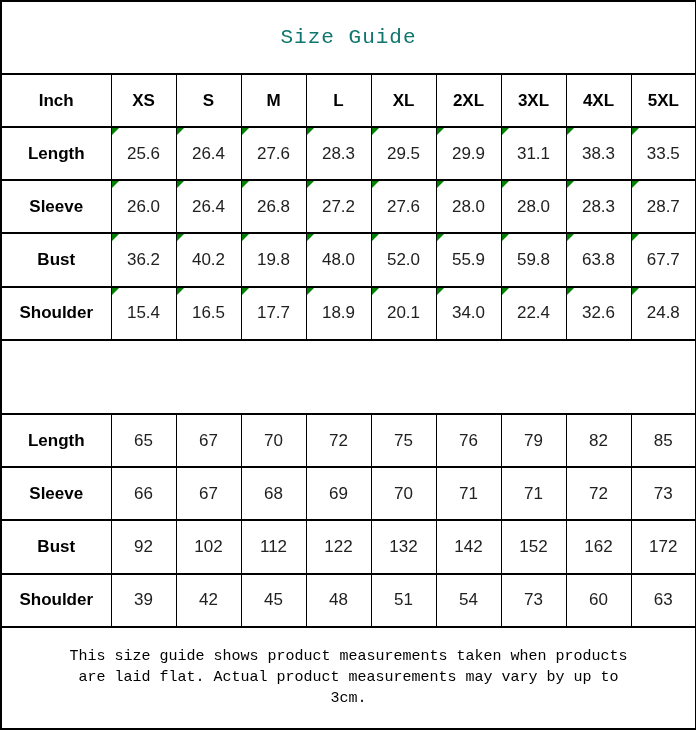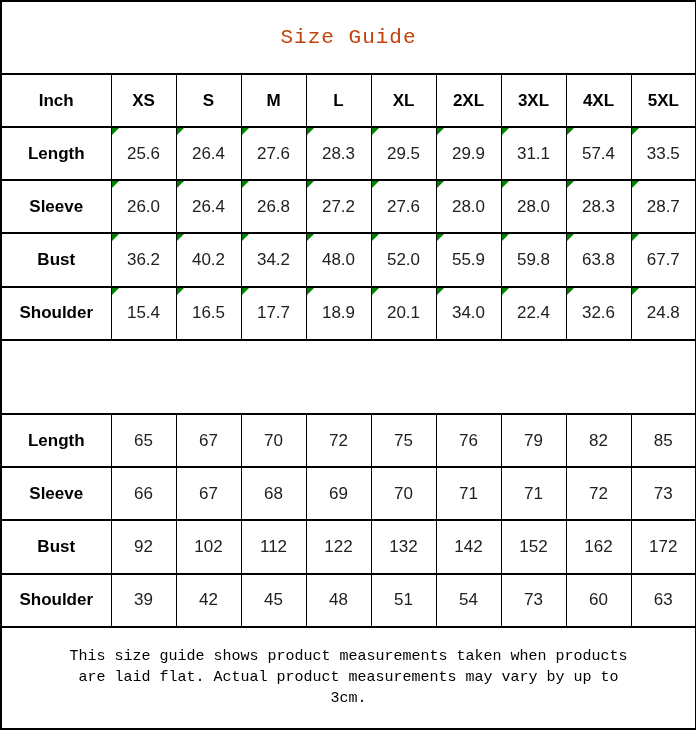--- a/index.html
+++ b/index.html
@@ -26,21 +26,21 @@
     vertical-align: middle;
     position: relative;
     padding: 0;
     overflow: hidden;
   }
   tr.title-row { height: 55px; }
   tr.title-row td {
     font-family: "Liberation Mono", "DejaVu Sans Mono", monospace;
     font-size: 21px;
     font-weight: 400;
-    color: #c2410c;
+    color: #0f766e;
     letter-spacing: 1px;
     margin-top: 36px;
   }
   tbody[data-section] tr { height: 40px; }
   tbody[data-section] th {
     font-weight: bold;
     font-size: 17px;
     color: #000;
   }
   tbody[data-section] td {
@@ -106,40 +106,40 @@
         </tr>
         <tr>
           <th>Length</th>
           <td><span class="flag"></span><span>25.6</span></td>
           <td><span class="flag"></span><span>26.4</span></td>
           <td><span class="flag"></span><span>27.6</span></td>
           <td><span class="flag"></span><span>28.3</span></td>
           <td><span class="flag"></span><span>29.5</span></td>
           <td><span class="flag"></span><span>29.9</span></td>
           <td><span class="flag"></span><span>31.1</span></td>
-          <td><span class="flag"></span><span>57.4</span></td>
+          <td><span class="flag"></span><span>38.3</span></td>
           <td><span class="flag"></span><span>33.5</span></td>
         </tr>
         <tr>
           <th>Sleeve</th>
           <td><span class="flag"></span><span>26.0</span></td>
           <td><span class="flag"></span><span>26.4</span></td>
           <td><span class="flag"></span><span>26.8</span></td>
           <td><span class="flag"></span><span>27.2</span></td>
           <td><span class="flag"></span><span>27.6</span></td>
           <td><span class="flag"></span><span>28.0</span></td>
           <td><span class="flag"></span><span>28.0</span></td>
           <td><span class="flag"></span><span>28.3</span></td>
           <td><span class="flag"></span><span>28.7</span></td>
         </tr>
         <tr>
           <th>Bust</th>
           <td><span class="flag"></span><span>36.2</span></td>
           <td><span class="flag"></span><span>40.2</span></td>
-          <td><span class="flag"></span><span>34.2</span></td>
+          <td><span class="flag"></span><span>19.8</span></td>
           <td><span class="flag"></span><span>48.0</span></td>
           <td><span class="flag"></span><span>52.0</span></td>
           <td><span class="flag"></span><span>55.9</span></td>
           <td><span class="flag"></span><span>59.8</span></td>
           <td><span class="flag"></span><span>63.8</span></td>
           <td><span class="flag"></span><span>67.7</span></td>
         </tr>
         <tr>
           <th>Shoulder</th>
           <td><span class="flag"></span><span>15.4</span></td>

